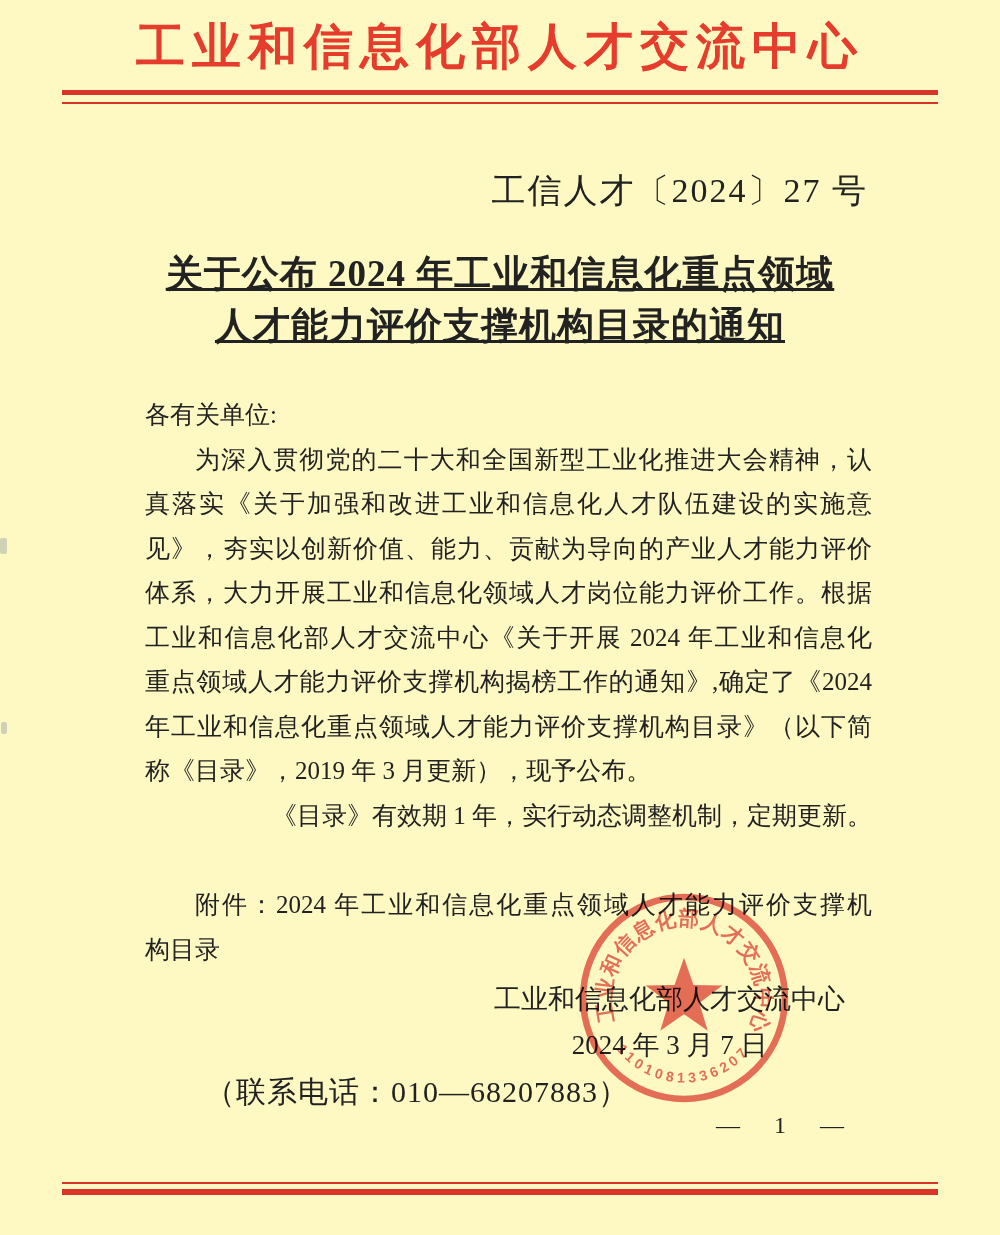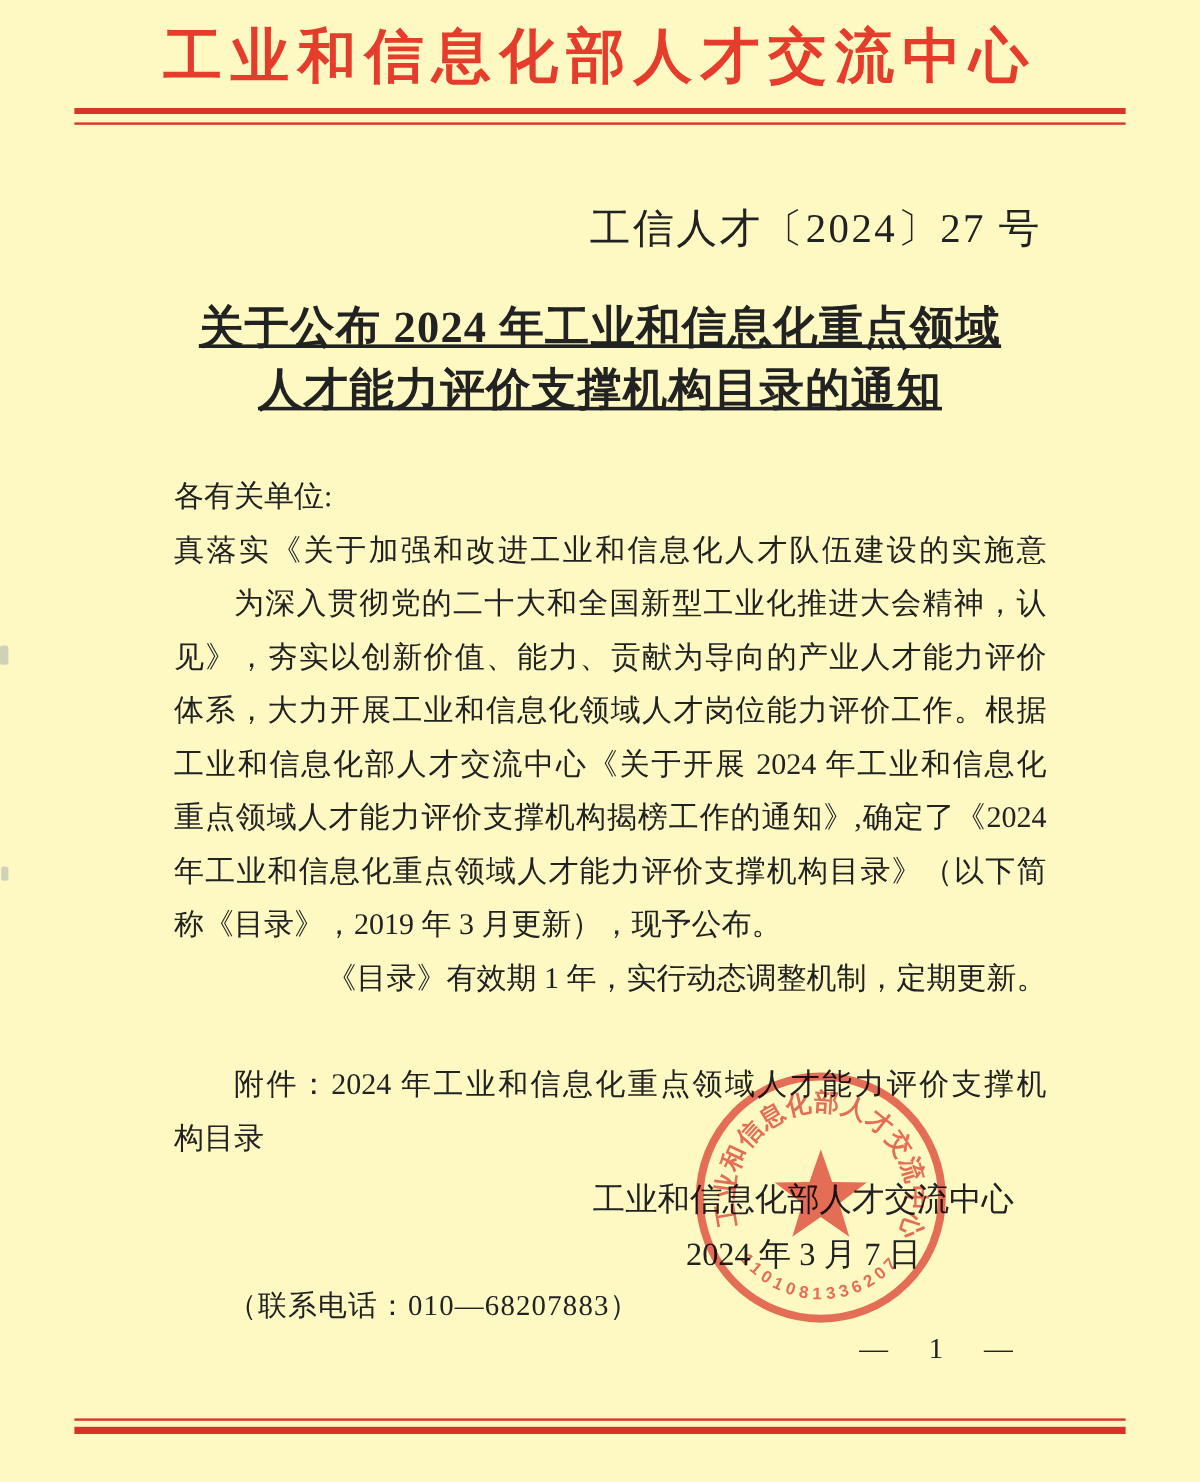--- a/index.html
+++ b/index.html
@@ -56,22 +56,22 @@
   .ind{text-indent:2em;text-align:right;}
   .attachment{margin-top:45px;}
   
   .sig-block{
     position:absolute;top:976px;right:155px;
     text-align:center;font-size:27px;line-height:46px;
     white-space:nowrap;
   }
   
   .contact{
-    position:absolute;top:1072px;left:190px;
-    font-size:24px;letter-spacing:1px;white-space:nowrap;
+    position:absolute;top:1072px;left:205px;
+    font-size:30px;letter-spacing:1px;white-space:nowrap;
   }
   
   .page-number{
     position:absolute;top:1112px;right:152px;
     font-size:24px;word-spacing:20px;letter-spacing:4px;
     white-space:nowrap;
   }
   
   .seal{
     position:absolute;left:574px;top:888px;
@@ -102,22 +102,22 @@
 
   <div class="doc-title">
     <div>关于公布 2024 年工业和信息化重点领域</div>
     <div>人才能力评价支撑机构目录的通知</div>
   </div>
 
   <div class="body-block">
     <div class="ln">各有关单位:</div>
 
     <div>
+      <div class="ln fill ind">为深入贯彻党的二十大和全国新型工业化推进大会精神，认</div>
       <div class="ln fill">真落实《关于加强和改进工业和信息化人才队伍建设的实施意</div>
-      <div class="ln fill ind">为深入贯彻党的二十大和全国新型工业化推进大会精神，认</div>
       <div class="ln fill">见》，夯实以创新价值、能力、贡献为导向的产业人才能力评价</div>
       <div class="ln fill">体系，大力开展工业和信息化领域人才岗位能力评价工作。根据</div>
       <div class="ln fill">工业和信息化部人才交流中心《关于开展 2024 年工业和信息化</div>
       <div class="ln fill">重点领域人才能力评价支撑机构揭榜工作的通知》,确定了《2024</div>
       <div class="ln fill">年工业和信息化重点领域人才能力评价支撑机构目录》（以下简</div>
       <div class="ln">称《目录》，2019 年 3 月更新），现予公布。</div>
     </div>
 
     <div>
       <div class="ln ind">《目录》有效期 1 年，实行动态调整机制，定期更新。</div>

